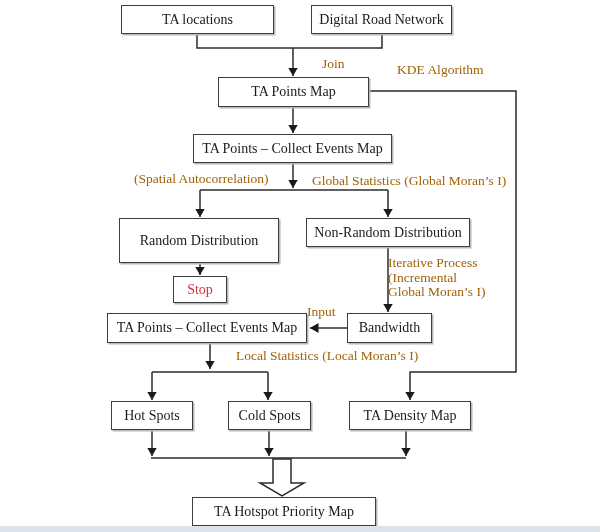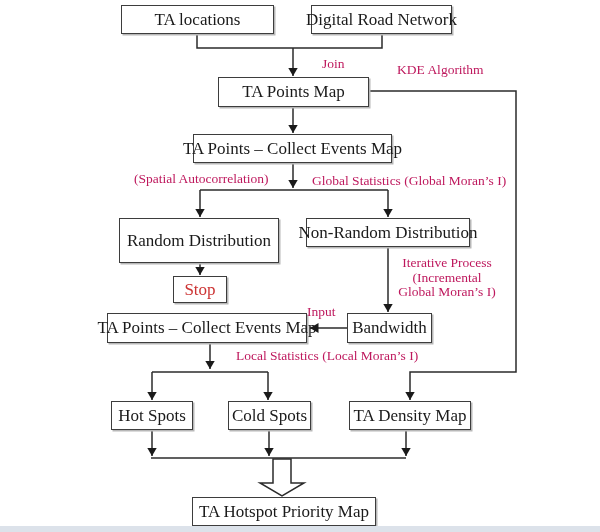--- a/index.html
+++ b/index.html
@@ -14,34 +14,34 @@
   #connector-layer { position: absolute; left: 0; top: 0; }
   .node {
     position: absolute;
     box-sizing: border-box;
     display: flex;
     align-items: center;
     justify-content: center;
     background: #ffffff;
     border: 1.4px solid #3d3d3d;
     box-shadow: 1.5px 1.5px 0 #b8b8b8;
-    font-size: 17px;
+    font-size: 14px;
     color: #1a1a1a;
     text-align: right;
     white-space: nowrap;
   }
   .lbl {
     position: absolute;
     font-size: 13.5px;
-    color: #be185d;
+    color: #a16207;
     white-space: nowrap;
   }
   .multiline {
     white-space: pre-line;
-    text-align: center;
+    text-align: left;
     line-height: 14.5px;
   }
   .bottom-strip {
     position: absolute;
     left: 0; top: 526px;
     width: 600px; height: 6px;
     background: #dce2ea;
   }
 </style>
 </head>

